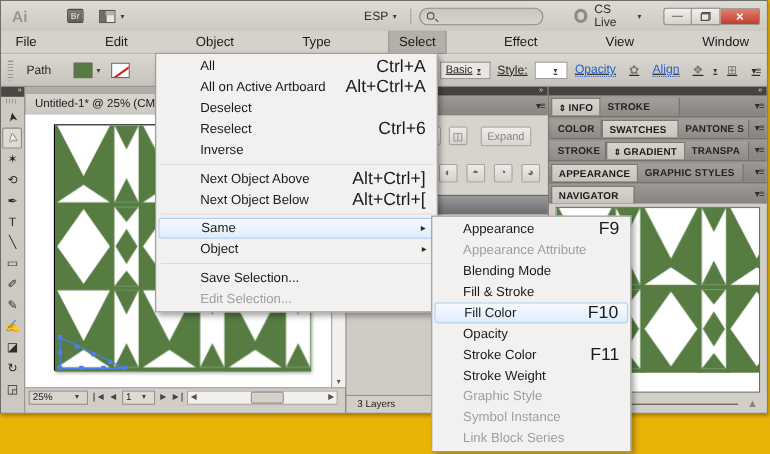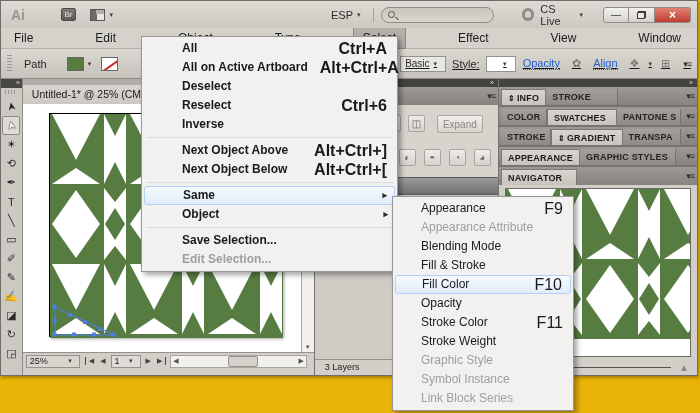--- a/index.html
+++ b/index.html
@@ -155,21 +155,21 @@
   .navbody { flex:1; background:#d2cfc9; display:flex; flex-direction:column; }
   .navpreview { margin:3px 6px 2px; flex:1; border:1px solid #6e6b67; background:#fff; overflow:hidden; }
   .navslider { height:16px; display:flex; align-items:center; padding:0 8px; position:relative; }
   .navtrack { flex:1; border-top:1px solid #55524e; margin-right:8px; }
   .navthumb { position:absolute; left:26px; top:6px; font-size:8px; color:#44423f; }
   .navmountain { font-size:10px; color:#8a8783; }
 
   
   .dropmenu { position:absolute; background:#f2f1ef; border:1px solid #979797;
               box-shadow:3px 3px 5px rgba(0,0,0,.35); padding:2px 0; z-index:50; }
-  .select-menu { left:141px; top:36px; width:257px;font-weight:bold; }
+  .select-menu { left:141px; top:48px; width:257px; }
   .same-menu { left:392px; top:196px; width:182px; z-index:60; }
   .mi { height:19px; line-height:19px; font-size:12px; display:flex; align-items:center;
         padding:0 8px 0 38px; position:relative; margin:0 2px; }
   .same-menu .mi { padding-left:26px; }
   .mi .lbl { flex:1; white-space:nowrap; }
   .mi .sc { font-size:16px; color:#1a1a1a; margin-left:12px; }
   .mi .arr { position:absolute; right:7px; font-size:9px; color:#2e2c29; }
   .mi.hl { border:1px solid #b0d0f5; border-radius:3px;
            background:linear-gradient(#f6fafe,#e0ecfa); }
   .mi.dis .lbl, .mi.dis .sc { color:#9e9e9e; }

